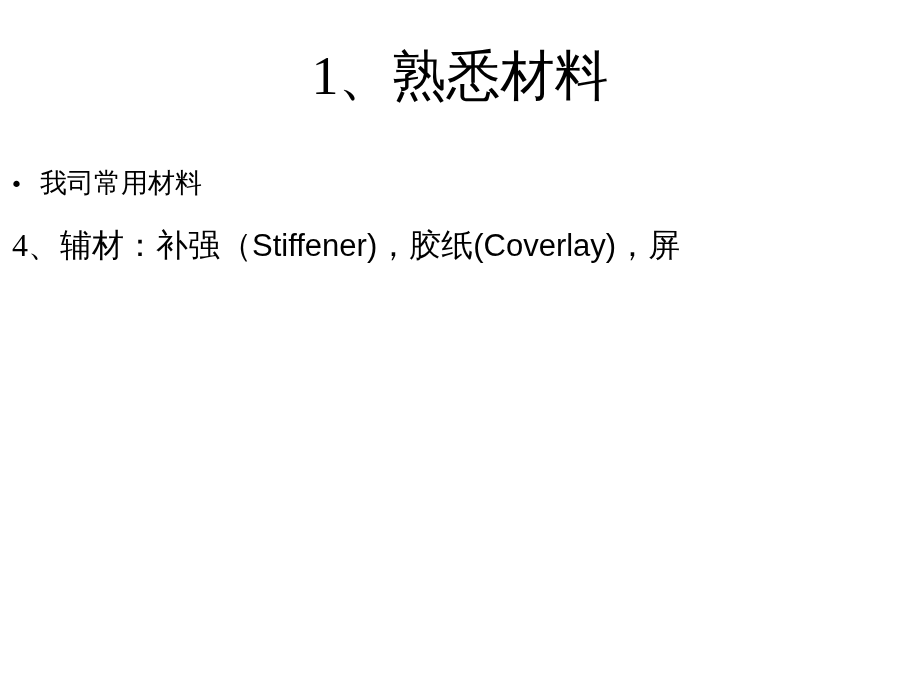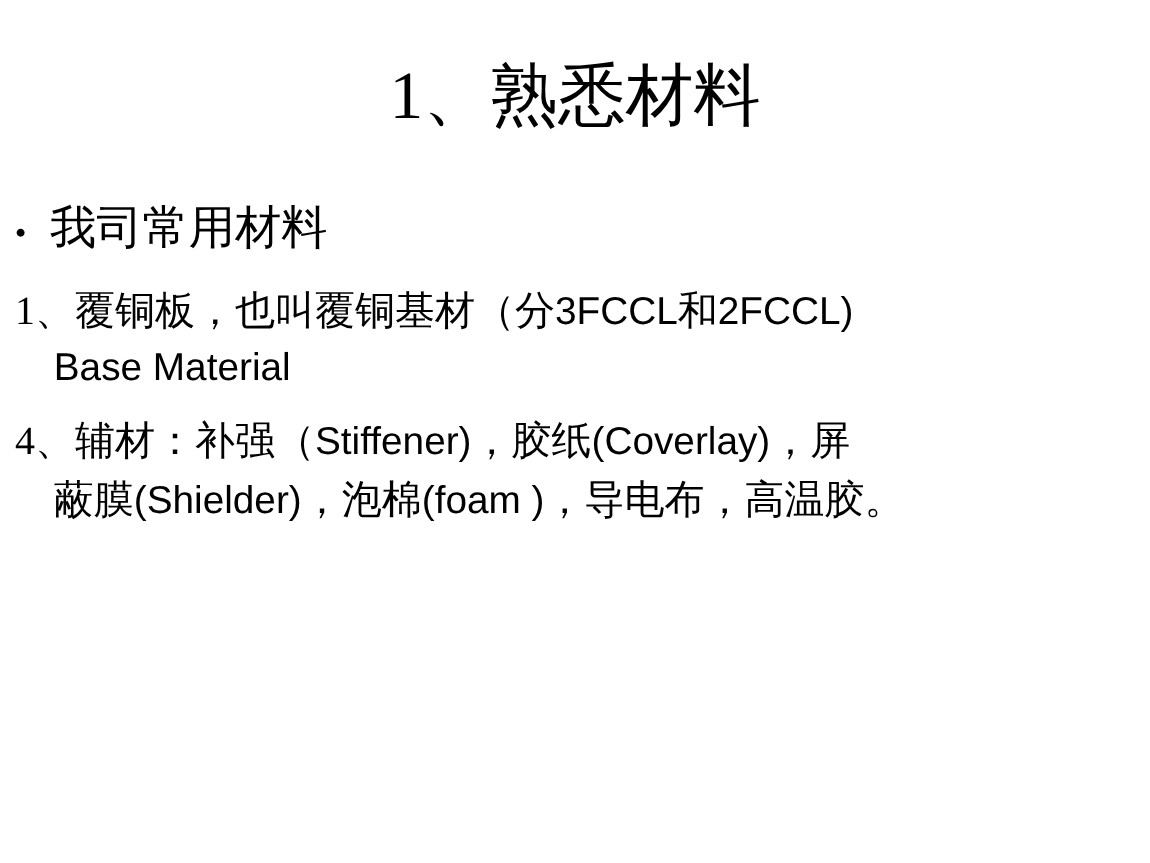--- a/index.html
+++ b/index.html
@@ -63,21 +63,21 @@
     font-family: "DejaVu Sans", sans-serif;
     font-size: 22px;
     line-height: 46px;
     width: 30px;
     flex: 0 0 30px;
     text-align: left;
     color: #000000;
   }
   .bullet-text {
     font-family: "Liberation Serif", "DejaVu Serif", serif;
-    font-size: 37px;
+    font-size: 27px;
     line-height: 46px;
     color: #000000;
     white-space: nowrap;
   }
 
   
   .num-para {
     margin-bottom: 13px;
   }
   .num-para .line-1 {
@@ -111,32 +111,23 @@
 
   <div class="slide-title">1、熟悉材料</div>
 
   <div class="body-block">
 
     <div class="bullet-row">
       <span class="bullet-glyph">•</span>
       <span class="bullet-text">我司常用材料</span>
     </div>
 
-    <div class="num-para">
-      <div class="body-line line-1">
-        <span class="cjk">1、覆铜板，也叫覆铜基材（分</span><span class="lat">3FCCL</span><span class="cjk">和</span><span class="lat">2FCCL)</span>
-      </div>
-      <div class="body-line line-2 lat-line">Base Material</div>
-    </div>
 
 
 
     <div class="num-para">
       <div class="body-line line-1">
         <span class="cjk">4、辅材：补强（</span><span class="lat">Stiffener)</span><span class="cjk">，胶纸</span><span class="lat">(Coverlay)</span><span class="cjk">，屏</span>
       </div>
-      <div class="body-line line-2">
-        <span class="cjk">蔽膜</span><span class="lat">(Shielder)</span><span class="cjk">，泡棉</span><span class="lat">(foam )</span><span class="cjk">，导电布，高温胶。</span>
-      </div>
     </div>
 
   </div>
 </div>
 
 </body></html>

